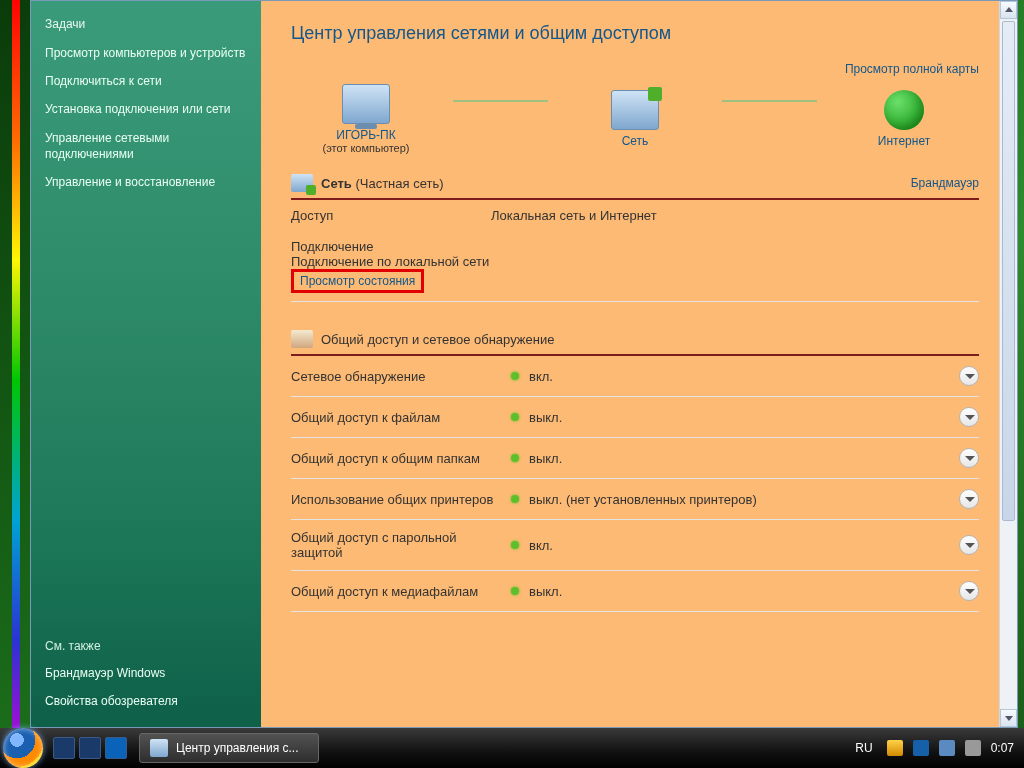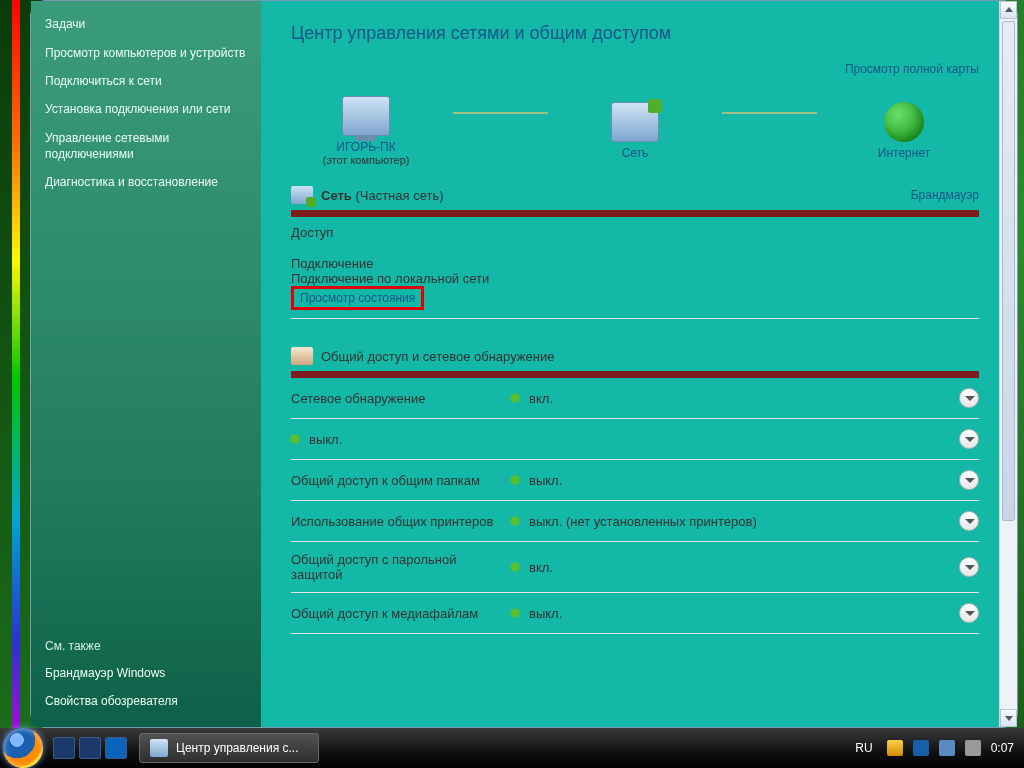--- a/index.html
+++ b/index.html
@@ -3,21 +3,21 @@
 <meta charset="utf-8">
 <style>
 * { box-sizing: border-box; margin: 0; padding: 0; font-family: "Segoe UI", Tahoma, sans-serif; }
 html, body { width: 1024px; height: 768px; overflow: hidden; }
 body { background: linear-gradient(135deg, #0a3b0a 0%, #1a6b1a 40%, #2e8b2e 70%, #1a5a1a 100%); position: relative; }
 
 .vert-accent { position: absolute; left: 12px; top: 0; bottom: 40px; width: 8px; background: linear-gradient(180deg, #ff0303 0, #ff6b03 140px, #fff703 260px, #00c503 380px, #00a3d3 520px, #2b33d3 640px, #c503d3 760px); }
 
 .window {
   position: absolute; left: 30px; top: 0; right: 6px; bottom: 40px;
-  background: #fff; border: 1px solid #7a99b8; border-radius: 16px;
+  background: #fff; border: 1px solid #7a99b8; border-radius: 0;
   display: flex; flex-direction: column;
 }
 
 .help-icon {
   position: absolute; top: 6px; right: 24px; width: 18px; height: 18px;
   border-radius: 50%; background: radial-gradient(circle at 35% 30%, #6bb0ff, #1360b8);
   color: #fff; font-weight: bold; font-size: 12px; text-align: center; line-height: 18px;
 }
 
 .body { flex: 1; display: flex; position: relative; }
@@ -26,40 +26,40 @@
   width: 230px; flex: none;
   background: linear-gradient(180deg, #3a9b7a 0%, #2e8b6a 40%, #1e7a5a 70%, #0e6048 100%);
   color: #fff; padding: 16px 14px 12px 14px; font-size: 12px;
   display: flex; flex-direction: column;
 }
 .sidebar .tasks-heading { font-size: 12px; margin-bottom: 8px; color: #e8f8f0; }
 .sidebar a.task { display: block; color: #eafff4; text-decoration: none; margin: 6px 0; line-height: 1.35; cursor: pointer; }
 .sidebar .spacer { flex: 1; }
 .sidebar .seealso { color: #d0efe0; margin: 8px 0 6px; font-size: 12px; }
 
-.content { flex: 1; position: relative; background: #14b8a6; overflow: hidden; }
+.content { flex: 1; position: relative; background: #fdba74; overflow: hidden; }
 .content-scroll { position: absolute; inset: 0 18px 0 0; padding: 12px 20px 12px 30px; overflow: auto; }
 
 h1.page-title { color: #14578b; font-weight: 400; font-size: 18px; margin: 10px 0 18px; }
 
 .map-row { display: flex; align-items: center; justify-content: space-between; gap: 12px; margin-bottom: 6px; }
-.map-link { text-align: right; color: #14578b; font-size: 12px; cursor: pointer; margin-bottom: 20px; }
+.map-link { text-align: right; color: #14578b; font-size: 12px; cursor: pointer; margin-bottom: 8px; }
 .node { text-align: center; font-size: 12px; color: #14578b; width: 150px; }
 .node .icon { width: 48px; height: 40px; margin: 0 auto 4px; }
 .node .sub { color: #333; font-size: 11px; }
 .dashes { flex: 1; border-top: 2px solid #9ec080; position: relative; top: -18px; }
 
 .pc-icon { background: linear-gradient(#cfe3f5,#7fa7cf); border: 1px solid #6a8db0; border-radius: 3px; position: relative; }
 .pc-icon::after { content:""; position:absolute; left:50%; transform:translateX(-50%); bottom:-6px; width:22px; height:5px; background:#6a8db0; border-radius:2px; }
 .net-icon { background: linear-gradient(#cfe3f5,#7fa7cf); border: 1px solid #6a8db0; border-radius: 3px; position: relative; }
 .net-icon::before { content:""; position:absolute; right:-4px; top:-4px; width:14px; height:14px; background:#4fae2a; border-radius:2px; }
 .globe-icon { width:40px; height:40px; border-radius:50%; background: radial-gradient(circle at 35% 30%, #6be06b, #0a8f0a); box-shadow: inset -4px -4px 8px rgba(0,0,0,.2); margin:0 auto 4px; }
 
 .section-head {
-  display:flex; align-items:center; border-bottom: 7px solid #7f1d1d;
+  display:flex; align-items:center; border-bottom: 2px solid #7f1d1d;
   padding: 6px 0 6px 0; margin-top: 14px; font-size: 13px; color:#333;text-align:right;
 }
 .section-head .mini-icon { width:22px; height:18px; margin-right:8px; background: linear-gradient(#cfe3f5,#7fa7cf); border-radius:2px; position:relative; }
 .section-head .mini-icon::before { content:""; position:absolute; right:-3px; bottom:-3px; width:10px; height:10px; background:#4fae2a; border-radius:2px; }
 .section-head .right-link { margin-left:auto; color:#14578b; font-size:12px; cursor:pointer; }
 
 .kv { display:flex; padding: 8px 0; font-size: 13px; align-items:flex-start; }
 .kv .k { width: 200px; color:#333; }
 .kv .v { flex:1; color:#333; }
 .kv .action { color:#14578b; text-decoration: underline; font-size:12px; cursor:pointer; text-align:right; }
@@ -124,21 +124,21 @@
 
 <div class="window">
   <div class="help-icon">?</div>
   <div class="body">
     <div class="sidebar">
       <div class="tasks-heading">Задачи</div>
       <a class="task">Просмотр компьютеров и устройств</a>
       <a class="task">Подключиться к сети</a>
       <a class="task">Установка подключения или сети</a>
       <a class="task">Управление сетевыми подключениями</a>
-      <a class="task">Диагностика и восстановление</a>
+      <a class="task">Управление и восстановление</a>
       <div class="spacer"></div>
       <div class="seealso">См. также</div>
       <a class="task">Брандмауэр Windows</a>
       <a class="task">Свойства обозревателя</a>
     </div>
 
     <div class="content">
       <div class="content-scroll">
         <h1 class="page-title">Центр управления сетями и общим доступом</h1>
 
@@ -163,20 +163,21 @@
         </div>
 
         <div class="section-head">
           <div class="mini-icon"></div>
           <span><b>Сеть</b> <span>(Частная сеть)</span></span>
           <span class="right-link">Брандмауэр</span>
         </div>
 
         <div class="kv">
           <div class="k">Доступ</div>
+          <div class="v">Локальная сеть и Интернет</div>
         </div>
         <div class="kv bordered">
           <div class="k">Подключение</div>
           <div class="v">Подключение по локальной сети</div>
           <div class="action">
             <span class="highlight-box">Просмотр состояния</span>
           </div>
         </div>
 
         <div class="section-head sub">
@@ -184,20 +185,21 @@
           <span>Общий доступ и сетевое обнаружение</span>
         </div>
 
         <div class="setting-row">
           <div class="label">Сетевое обнаружение</div>
           <div class="dot"></div>
           <div class="value">вкл.</div>
           <div class="chev"></div>
         </div>
         <div class="setting-row">
+          <div class="label">Общий доступ к файлам</div>
           <div class="dot"></div>
           <div class="value">выкл.</div>
           <div class="chev"></div>
         </div>
         <div class="setting-row">
           <div class="label">Общий доступ к общим папкам</div>
           <div class="dot"></div>
           <div class="value">выкл.</div>
           <div class="chev"></div>
         </div>

